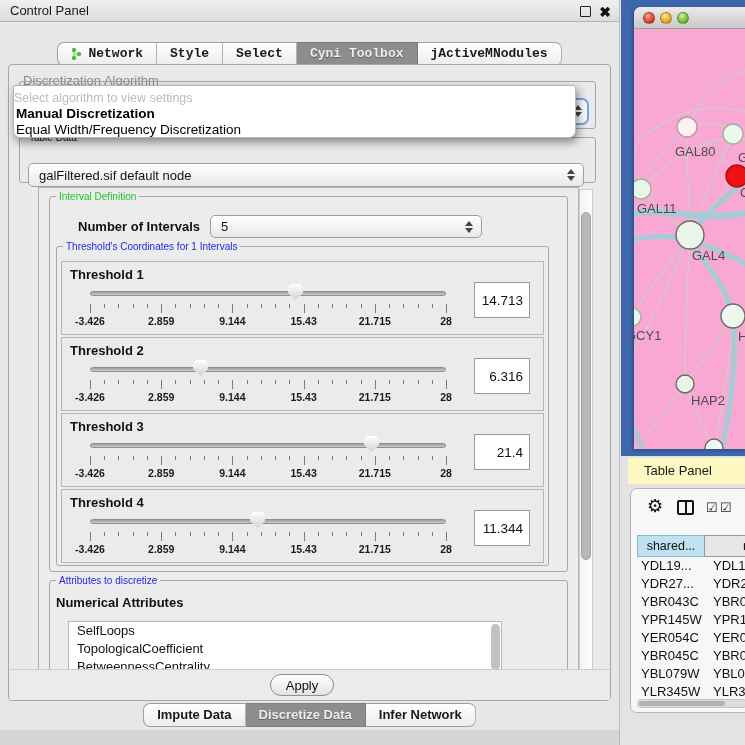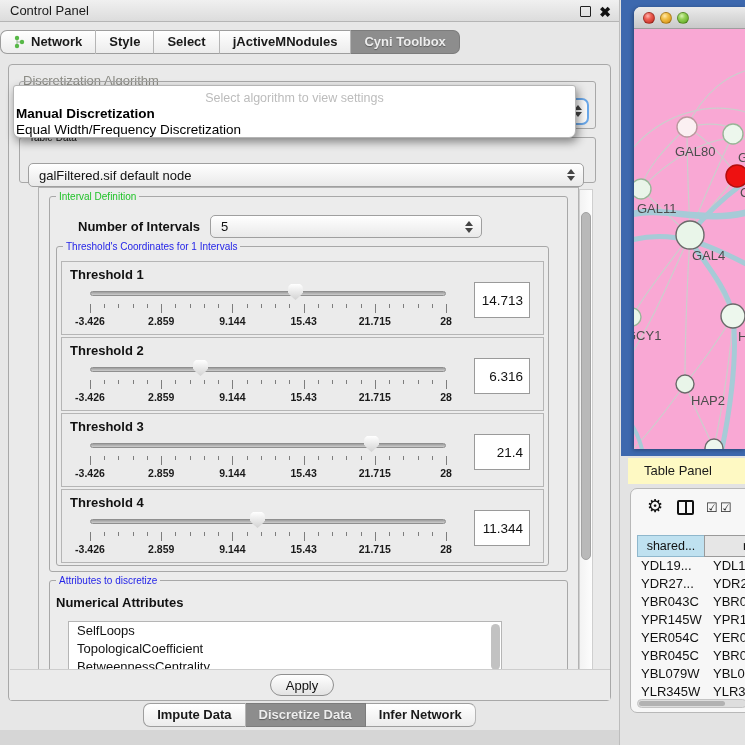--- a/index.html
+++ b/index.html
@@ -10,21 +10,21 @@
   
   .control-panel{position:absolute;left:0;top:0;width:620px;height:745px;
     background:#e7e7e7;border-right:1px solid #bdbdbd;}
   .titlebar{position:absolute;left:0;top:0;width:100%;height:22px;
     background:linear-gradient(#f0f0f0,#dcdcdc);border-bottom:1px solid #b5b5b5;}
   .titlebar .title{position:absolute;left:10px;top:0;line-height:22px;font-size:13px;color:#1a1a1a;}
   .float-icon{position:absolute;right:28px;top:6px;width:11px;height:11px;border:1.5px solid #222;border-radius:1px;background:transparent;}
   .close-icon{position:absolute;right:8px;top:2px;font-size:14px;font-weight:700;color:#111;line-height:20px;}
 
   
-  .tabbar{position:absolute;left:0;top:30px;width:100%;display:flex;}
+  .tabbar{position:absolute;left:0;top:42px;width:100%;display:flex;justify-content:center;font-family:Liberation Mono, monospace;}
   .tab{height:24px;line-height:24px;padding:0 13px;font-size:13px;font-weight:700;color:#1a1a1a;
     background:linear-gradient(#ffffff,#ececec);border-top:1px solid #9e9e9e;border-bottom:1px solid #9e9e9e;
     border-right:1px solid #b5b5b5;white-space:nowrap;display:flex;align-items:center;gap:6px;}
   .tab:first-child{border-left:1px solid #9e9e9e;border-radius:7px 0 0 7px;}
   .tab:last-child{border-radius:0 7px 7px 0;}
   .tab.selected{background:var(--tab-selected-bg,#8d8d8d);color:#ededed;border-color:#7c7c7c;text-shadow:0 1px 1px rgba(0,0,0,.35);}
   .bottom-tabbar{position:absolute;left:0;top:703px;width:100%;display:flex;justify-content:center;}
   .cp-bottom-band{position:absolute;left:0;bottom:0;width:100%;height:15px;background:#d6d6d6;}
 
   
@@ -32,21 +32,21 @@
     border:1px solid #a8a8a8;border-radius:4px;background:#eaeaea;}
   .algo-label{position:absolute;left:14px;top:8px;font-size:13px;color:#8b8b84;}
   .algo-fieldset{position:absolute;left:10px;top:16px;width:577px;height:48px;border:1px solid #b0b0b0;border-radius:3px;}
   .focus-combo-frag{position:absolute;left:550px;top:33px;width:30px;height:27px;background:#fafafa;
     border:2px solid var(--focus-ring,#6aa7e8);border-radius:7px;z-index:2;}
   .focus-combo-frag .stepper{position:absolute;right:5px;top:5px;}
 
   
   .popup{position:absolute;left:4px;top:20px;width:563px;height:53px;background:#ffffff;
     border:1px solid #b5b5b5;border-radius:3px 3px 7px 7px;box-shadow:2px 4px 10px rgba(0,0,0,.45);z-index:10;}
-  .popup-hint{position:absolute;left:0;top:5px;width:100%;text-align:center;font-size:12.5px;color:#bcbcbc;}
+  .popup-hint{position:absolute;left:0;top:5px;width:100%;font-size:12.5px;color:#bcbcbc;}
   .popup-opt{position:absolute;left:2px;font-size:13.5px;color:#000;white-space:nowrap;}
   .popup-opt.opt0{top:20px;font-weight:700;}
   .popup-opt.opt1{top:36px;}
 
   
   .fieldset{position:absolute;border:1px solid #a8a8a8;border-radius:3px;}
   .legend{position:absolute;top:-8px;left:6px;padding:0 3px;font-size:10px;line-height:15px;background:#eaeaea;white-space:nowrap;}
   .legend.on-settings{background:#ececec;}
   .legend.green{color:var(--legend-green,#22c32a);}
   .legend.blue{color:var(--legend-blue,#2525e8);}
@@ -157,25 +157,25 @@
           <circle cx="8" cy="7" r="2.2" fill="#57b847"></circle>
         </svg>
         <span>Network</span>
       </div>
       <div class="tab">
           <span>Style</span>
         </div>
       <div class="tab">
           <span>Select</span>
         </div>
+      <div class="tab selected">
+          <span>Cyni Toolbox</span>
+        </div>
       <div class="tab">
           <span>jActiveMNodules</span>
-        </div>
-      <div class="tab selected">
-          <span>Cyni Toolbox</span>
         </div>
     </div>
 
     <div class="panel-body">
       <span class="algo-label">Discretization Algorithm</span>
       <div class="fieldset algo-fieldset"></div>
 
       <div class="focus-combo-frag">
         <span class="stepper">
             <span class="tri-up"></span>

